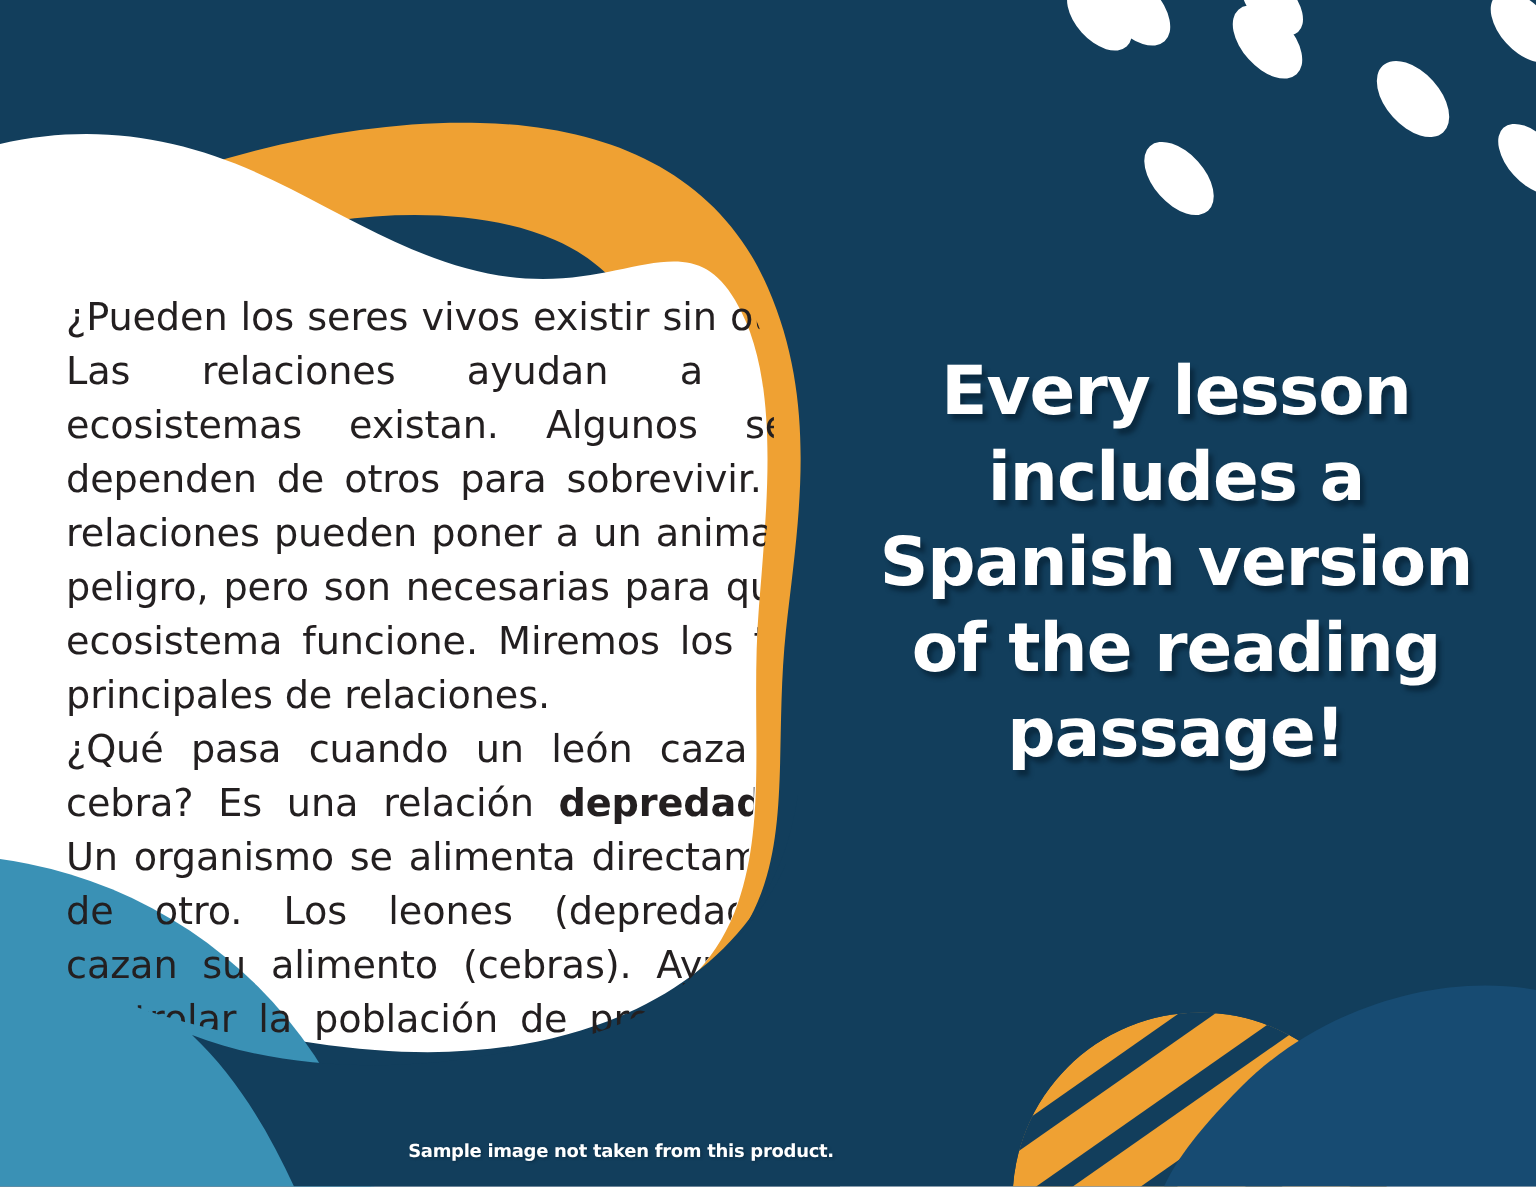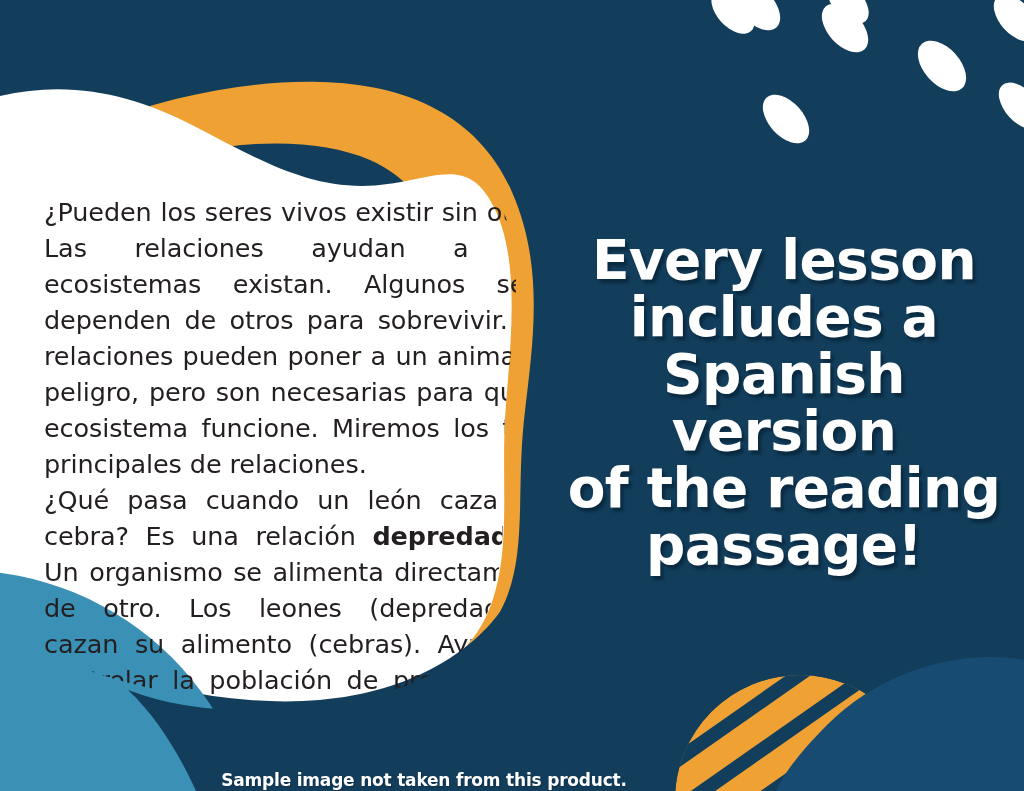--- a/index.html
+++ b/index.html
@@ -55,39 +55,39 @@
   
   #headline {
     position: absolute;
     left: 556px;
     top: 232px;
     width: 456px;
     margin: 0;
     text-align: center;
     color: #ffffff;
     font-family: "DejaVu Sans", sans-serif;
-    font-size: 55px;
+    font-size: 45px;
     font-weight: 700;
     line-height: 57px;
     letter-spacing: -0.6px;
     text-shadow: 3px 4px 3px rgba(4, 26, 42, 0.55);
     white-space: pre-line;
   }
 
   
   #caption {
     position: absolute;
     left: 0;
     top: 758px;
     width: 824px;
-    margin: 12px;
+    margin: 2px;
     text-align: center;
     color: #ffffff;
     font-family: "DejaVu Sans", sans-serif;
-    font-size: 17px;
+    font-size: 12px;
     font-weight: 700;
     letter-spacing: -0.2px;
     text-shadow: 1px 1px 2px rgba(4, 26, 42, 0.4);
   }
 </style>
 </head>
 <body>
 
 <div id="stage">
 

